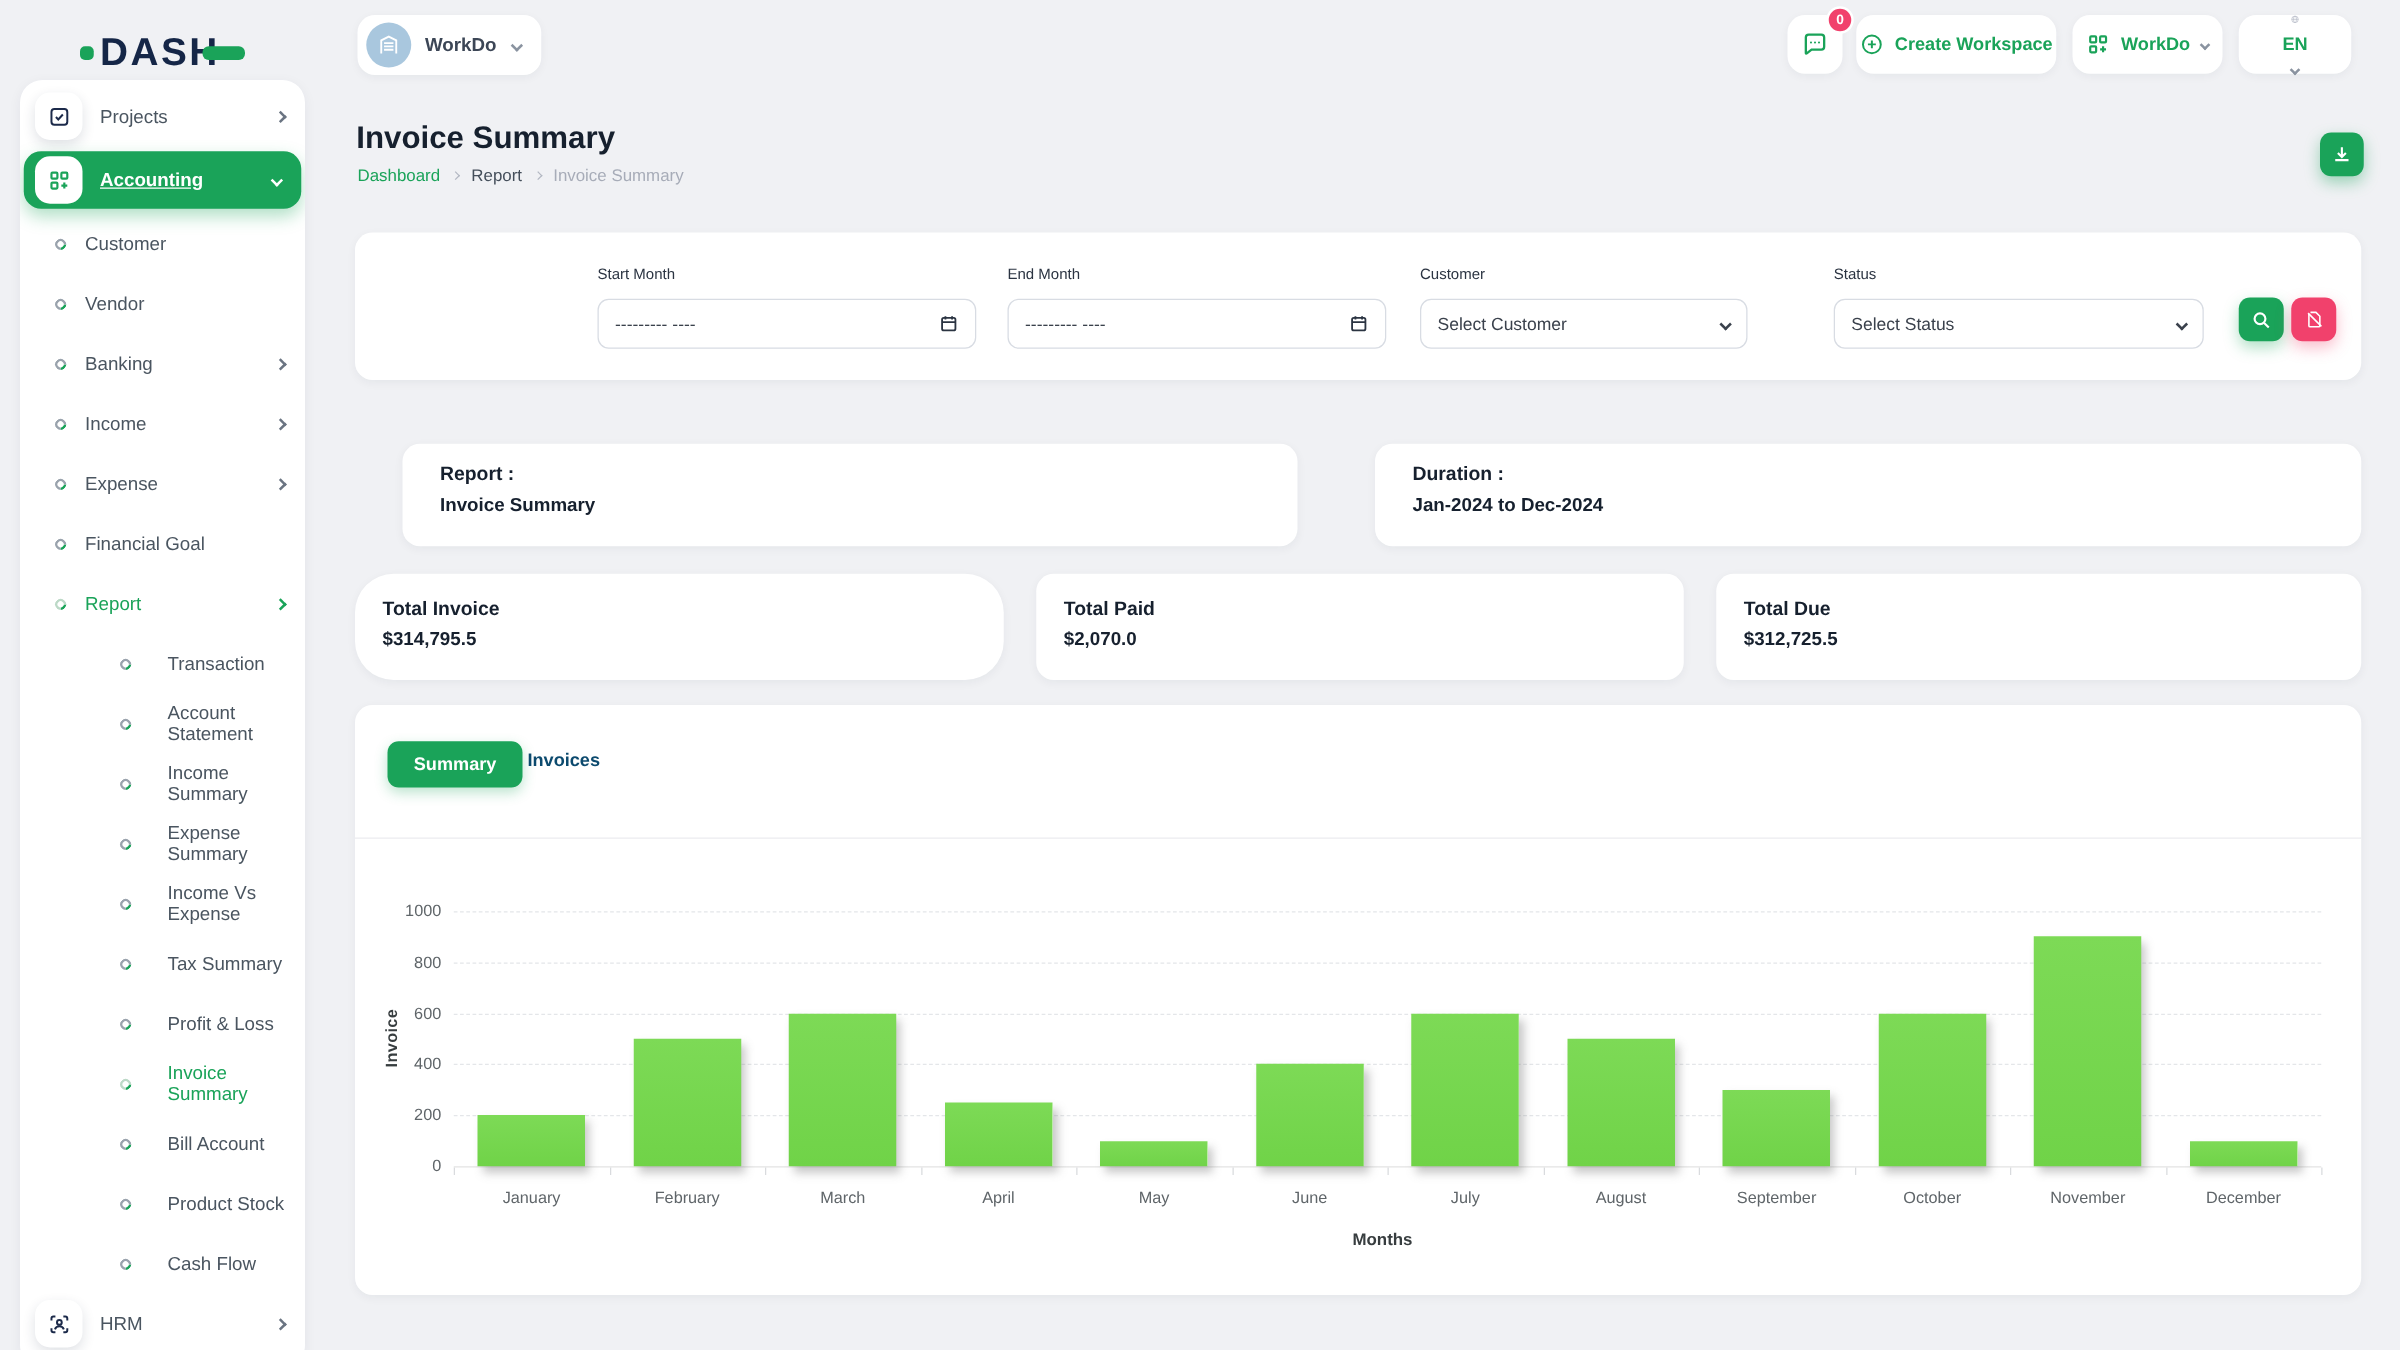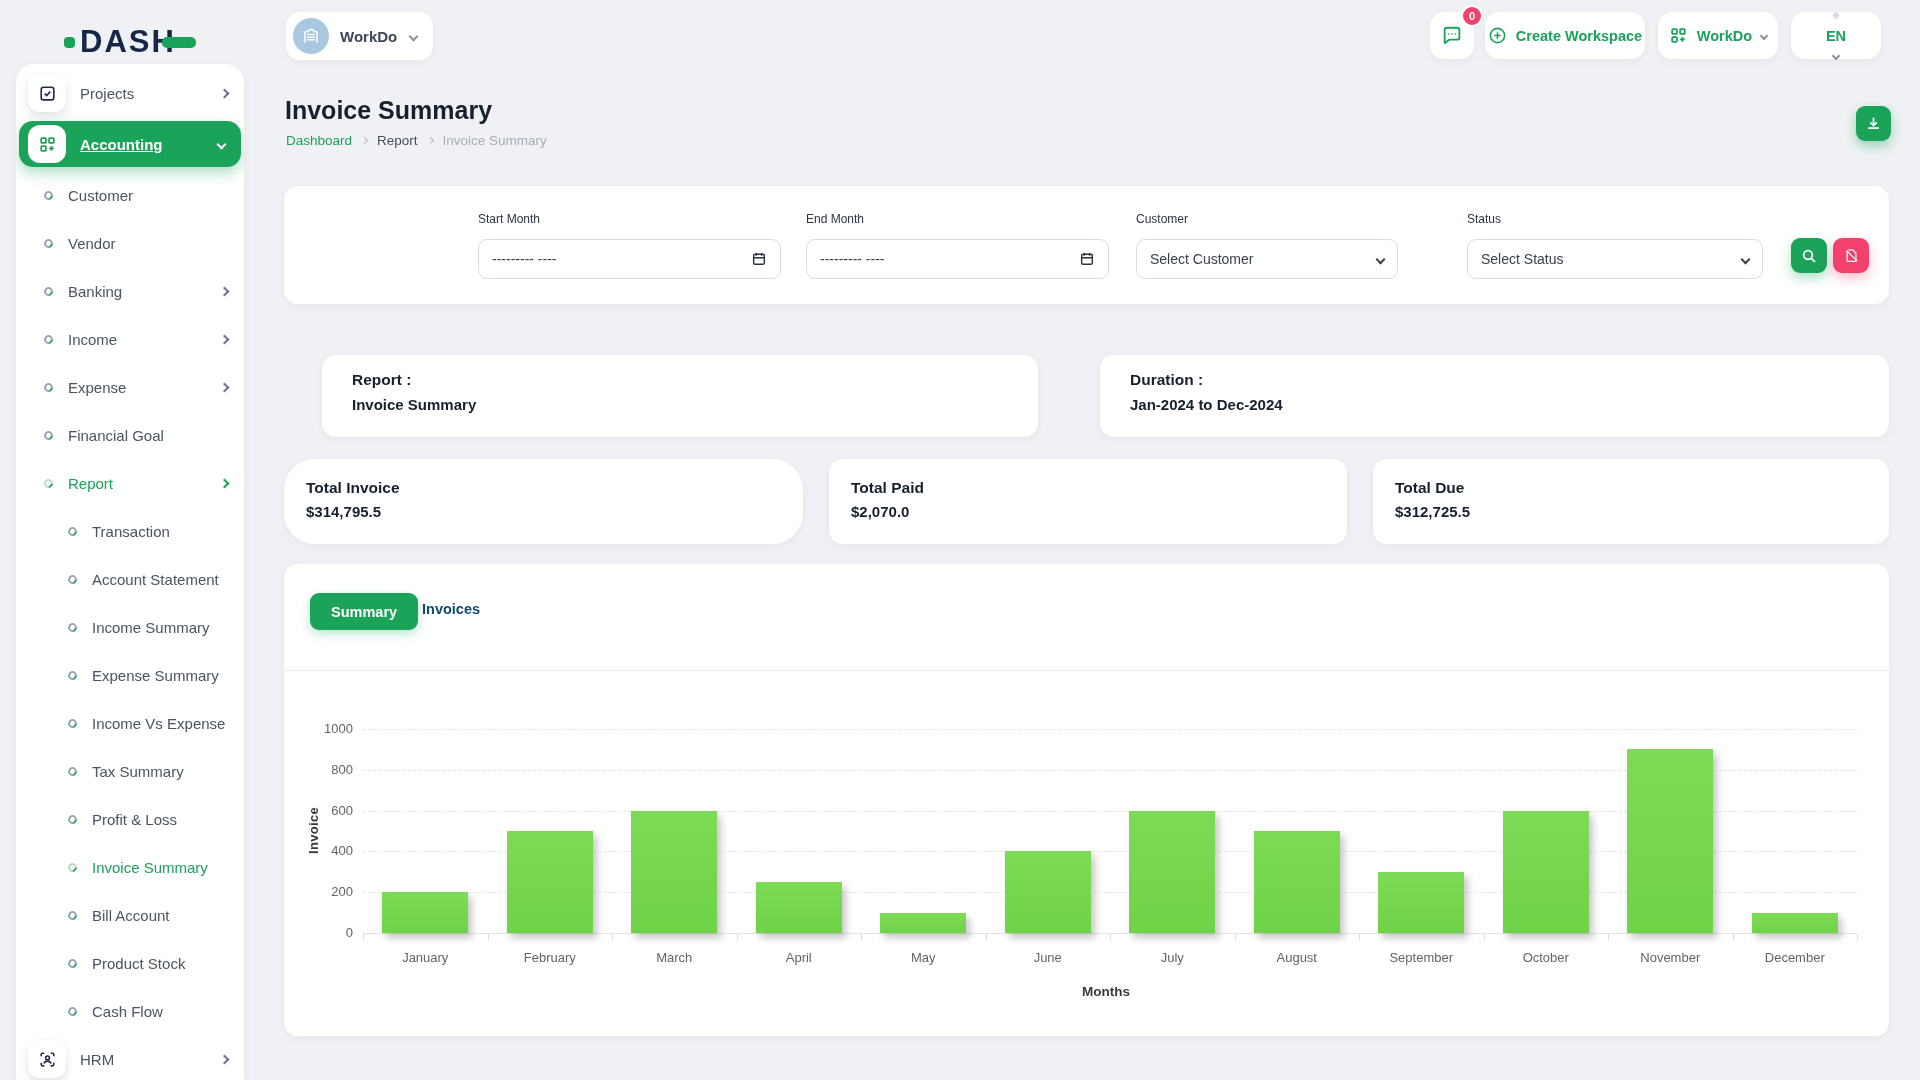--- a/index.html
+++ b/index.html
@@ -27,21 +27,21 @@
               font-size:15px; color:#4a5560; cursor:pointer; position:relative; }
   .icon-box { width:38px; height:38px; border-radius:12px; background:#fff;
               box-shadow:0 4px 10px rgba(30,40,70,.14); display:flex; align-items:center;
               justify-content:center; margin-right:14px; color:#1c2a4a; flex:none; }
   .side-row.pill { background:#1aa359; border-radius:14px; margin:4px 3px; height:46px;
                    color:#fff; font-weight:700; box-shadow:0 6px 14px rgba(26,163,89,.35); padding-left:9px;text-decoration:underline; }
   .side-row.pill .icon-box { color:#1aa359; box-shadow:none; }
   .dot { width:9px; height:9px; border-radius:50%; border:2px solid #9aa3ad;
          border-bottom-color:#1aa359; transform:rotate(-45deg); flex:none; margin-right:15px; }
   .side-row.lvl1 { padding-left:28px; }
-  .side-row.lvl2 { padding-left:52px; }
+  .side-row.lvl2 { padding-left:80px;gap:14px; }
   .side-row.green { color:#1aa359; }
   .side-row.green .dot { border-color:#bcd9c7; border-bottom-color:#1aa359; }
   .chev { width:7px; height:7px; border-right:2px solid #6a7482; border-bottom:2px solid #6a7482;
           margin-left:auto; flex:none; }
   .chev.right { transform:rotate(-45deg); }
   .chev.down  { transform:rotate(45deg); }
   .side-row.pill .chev { border-color:#fff; }
   .side-row.green .chev { border-color:#1aa359; }
 
   

